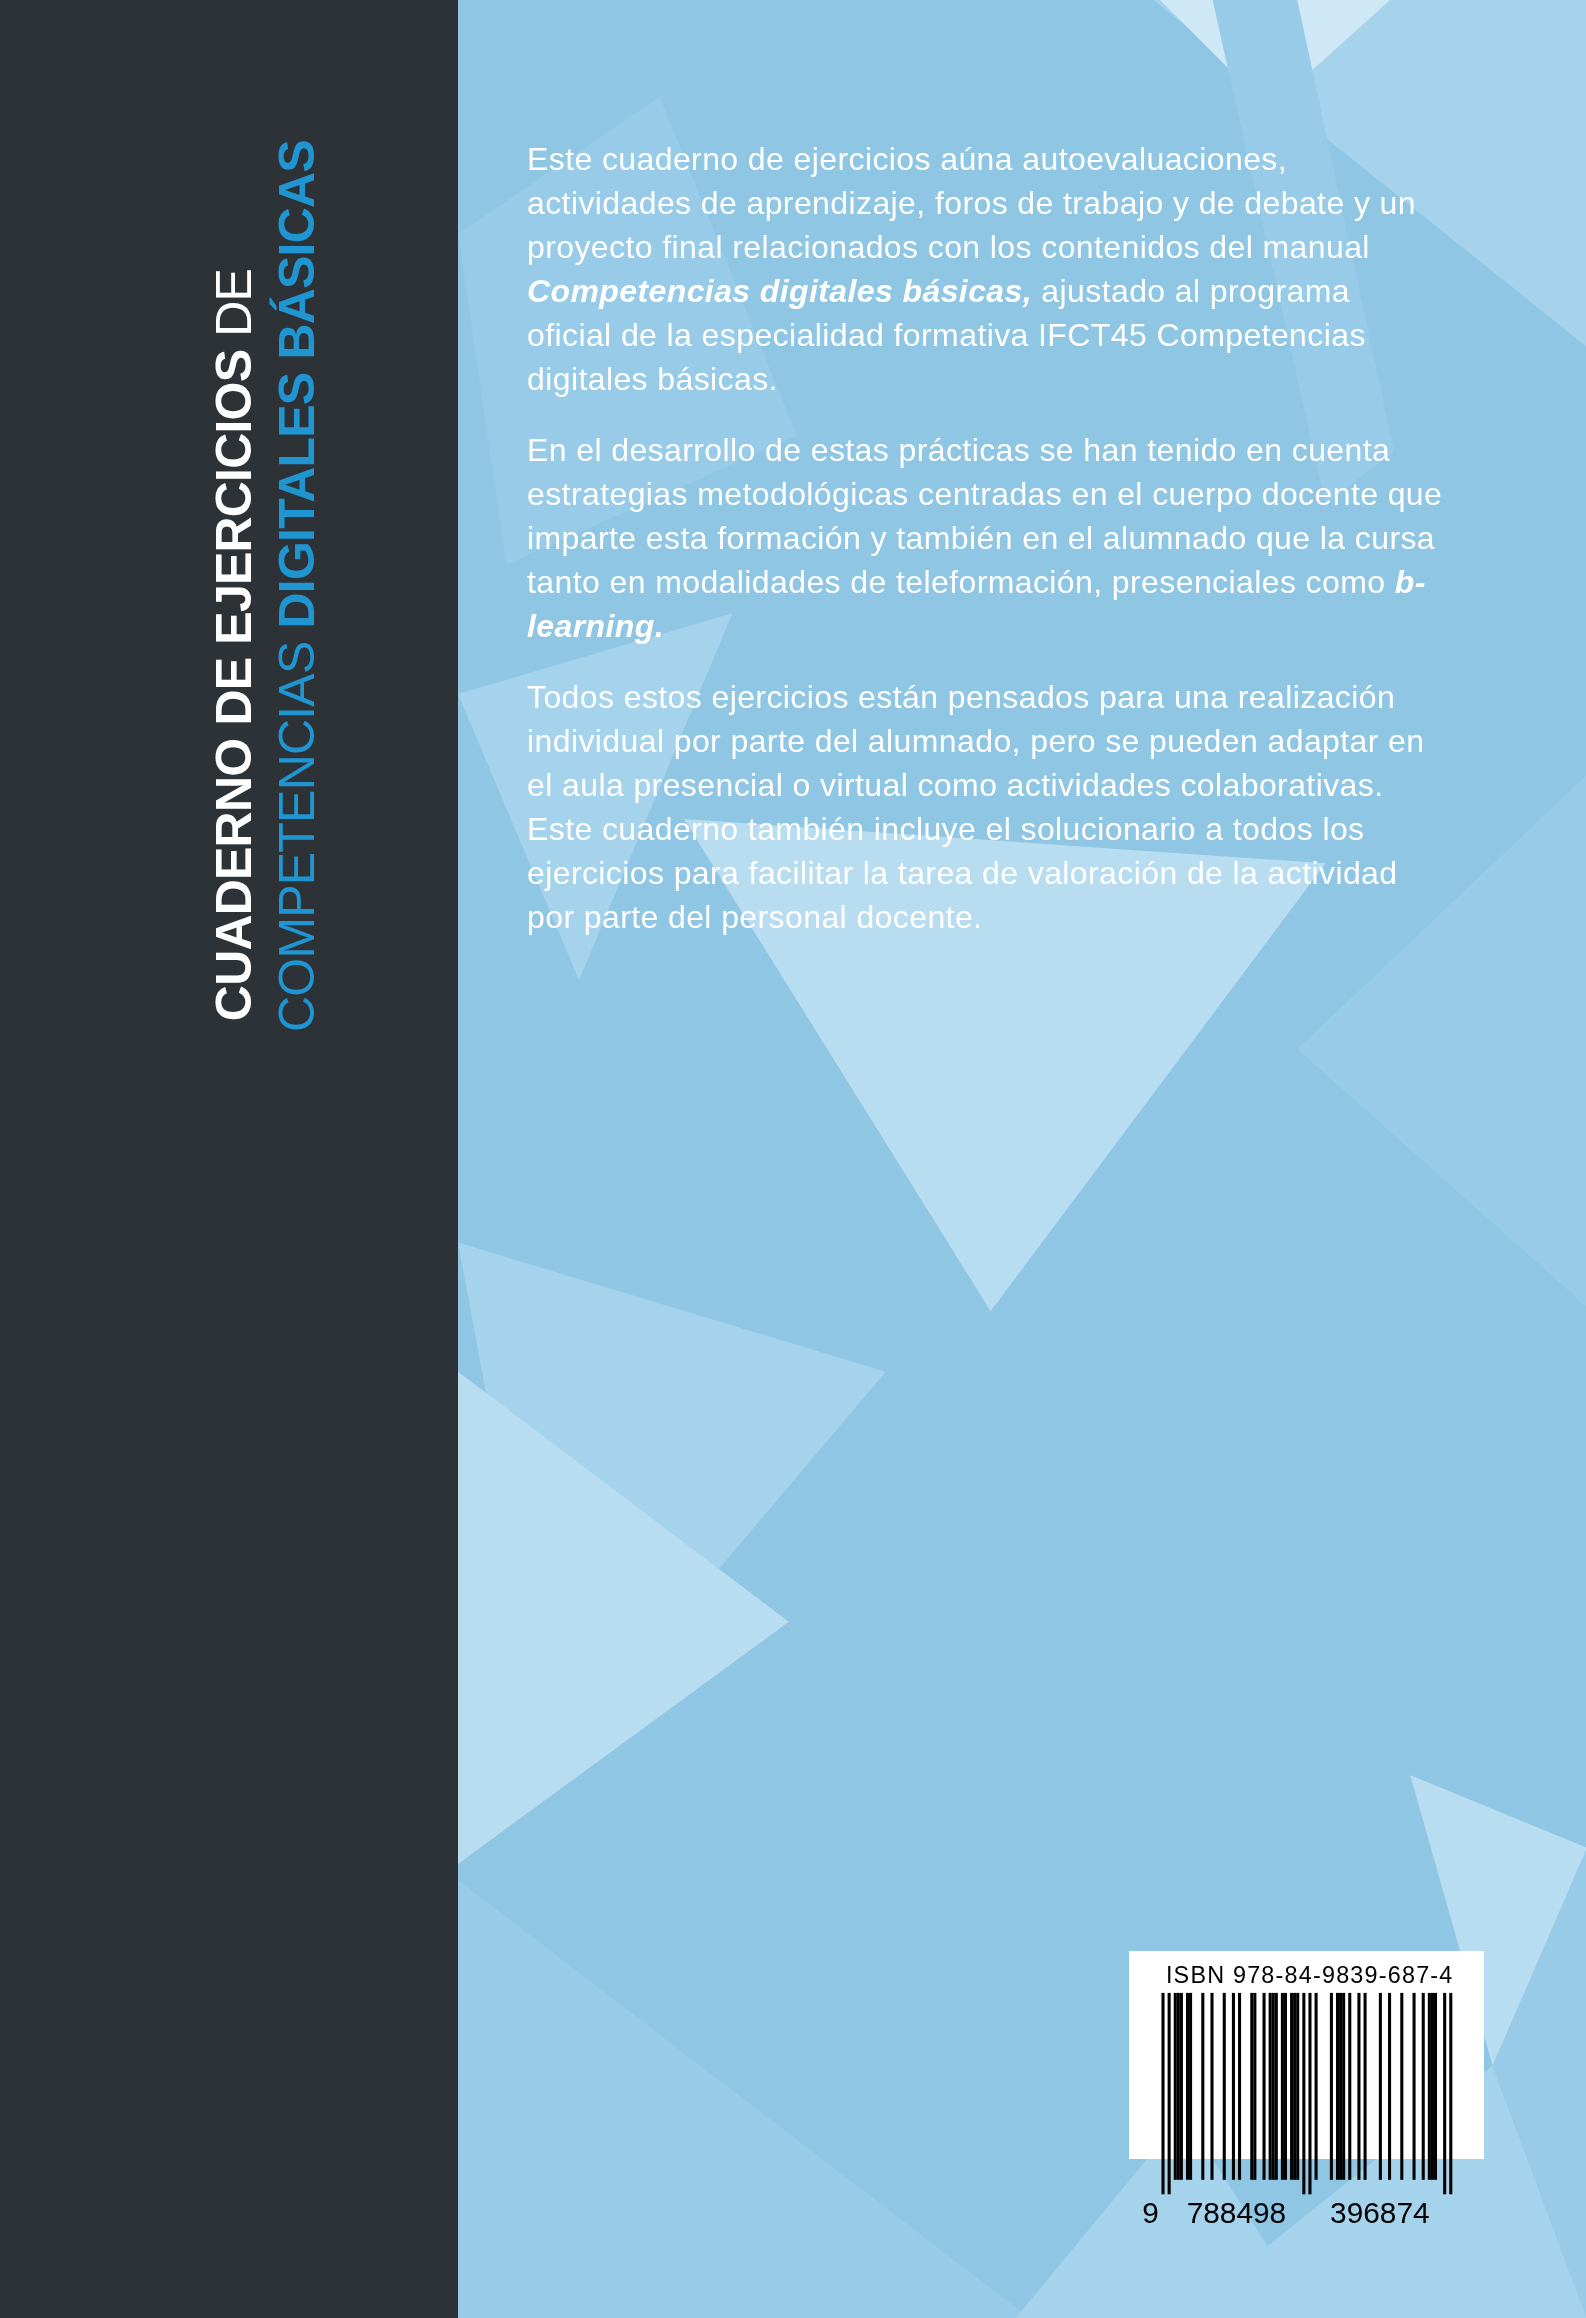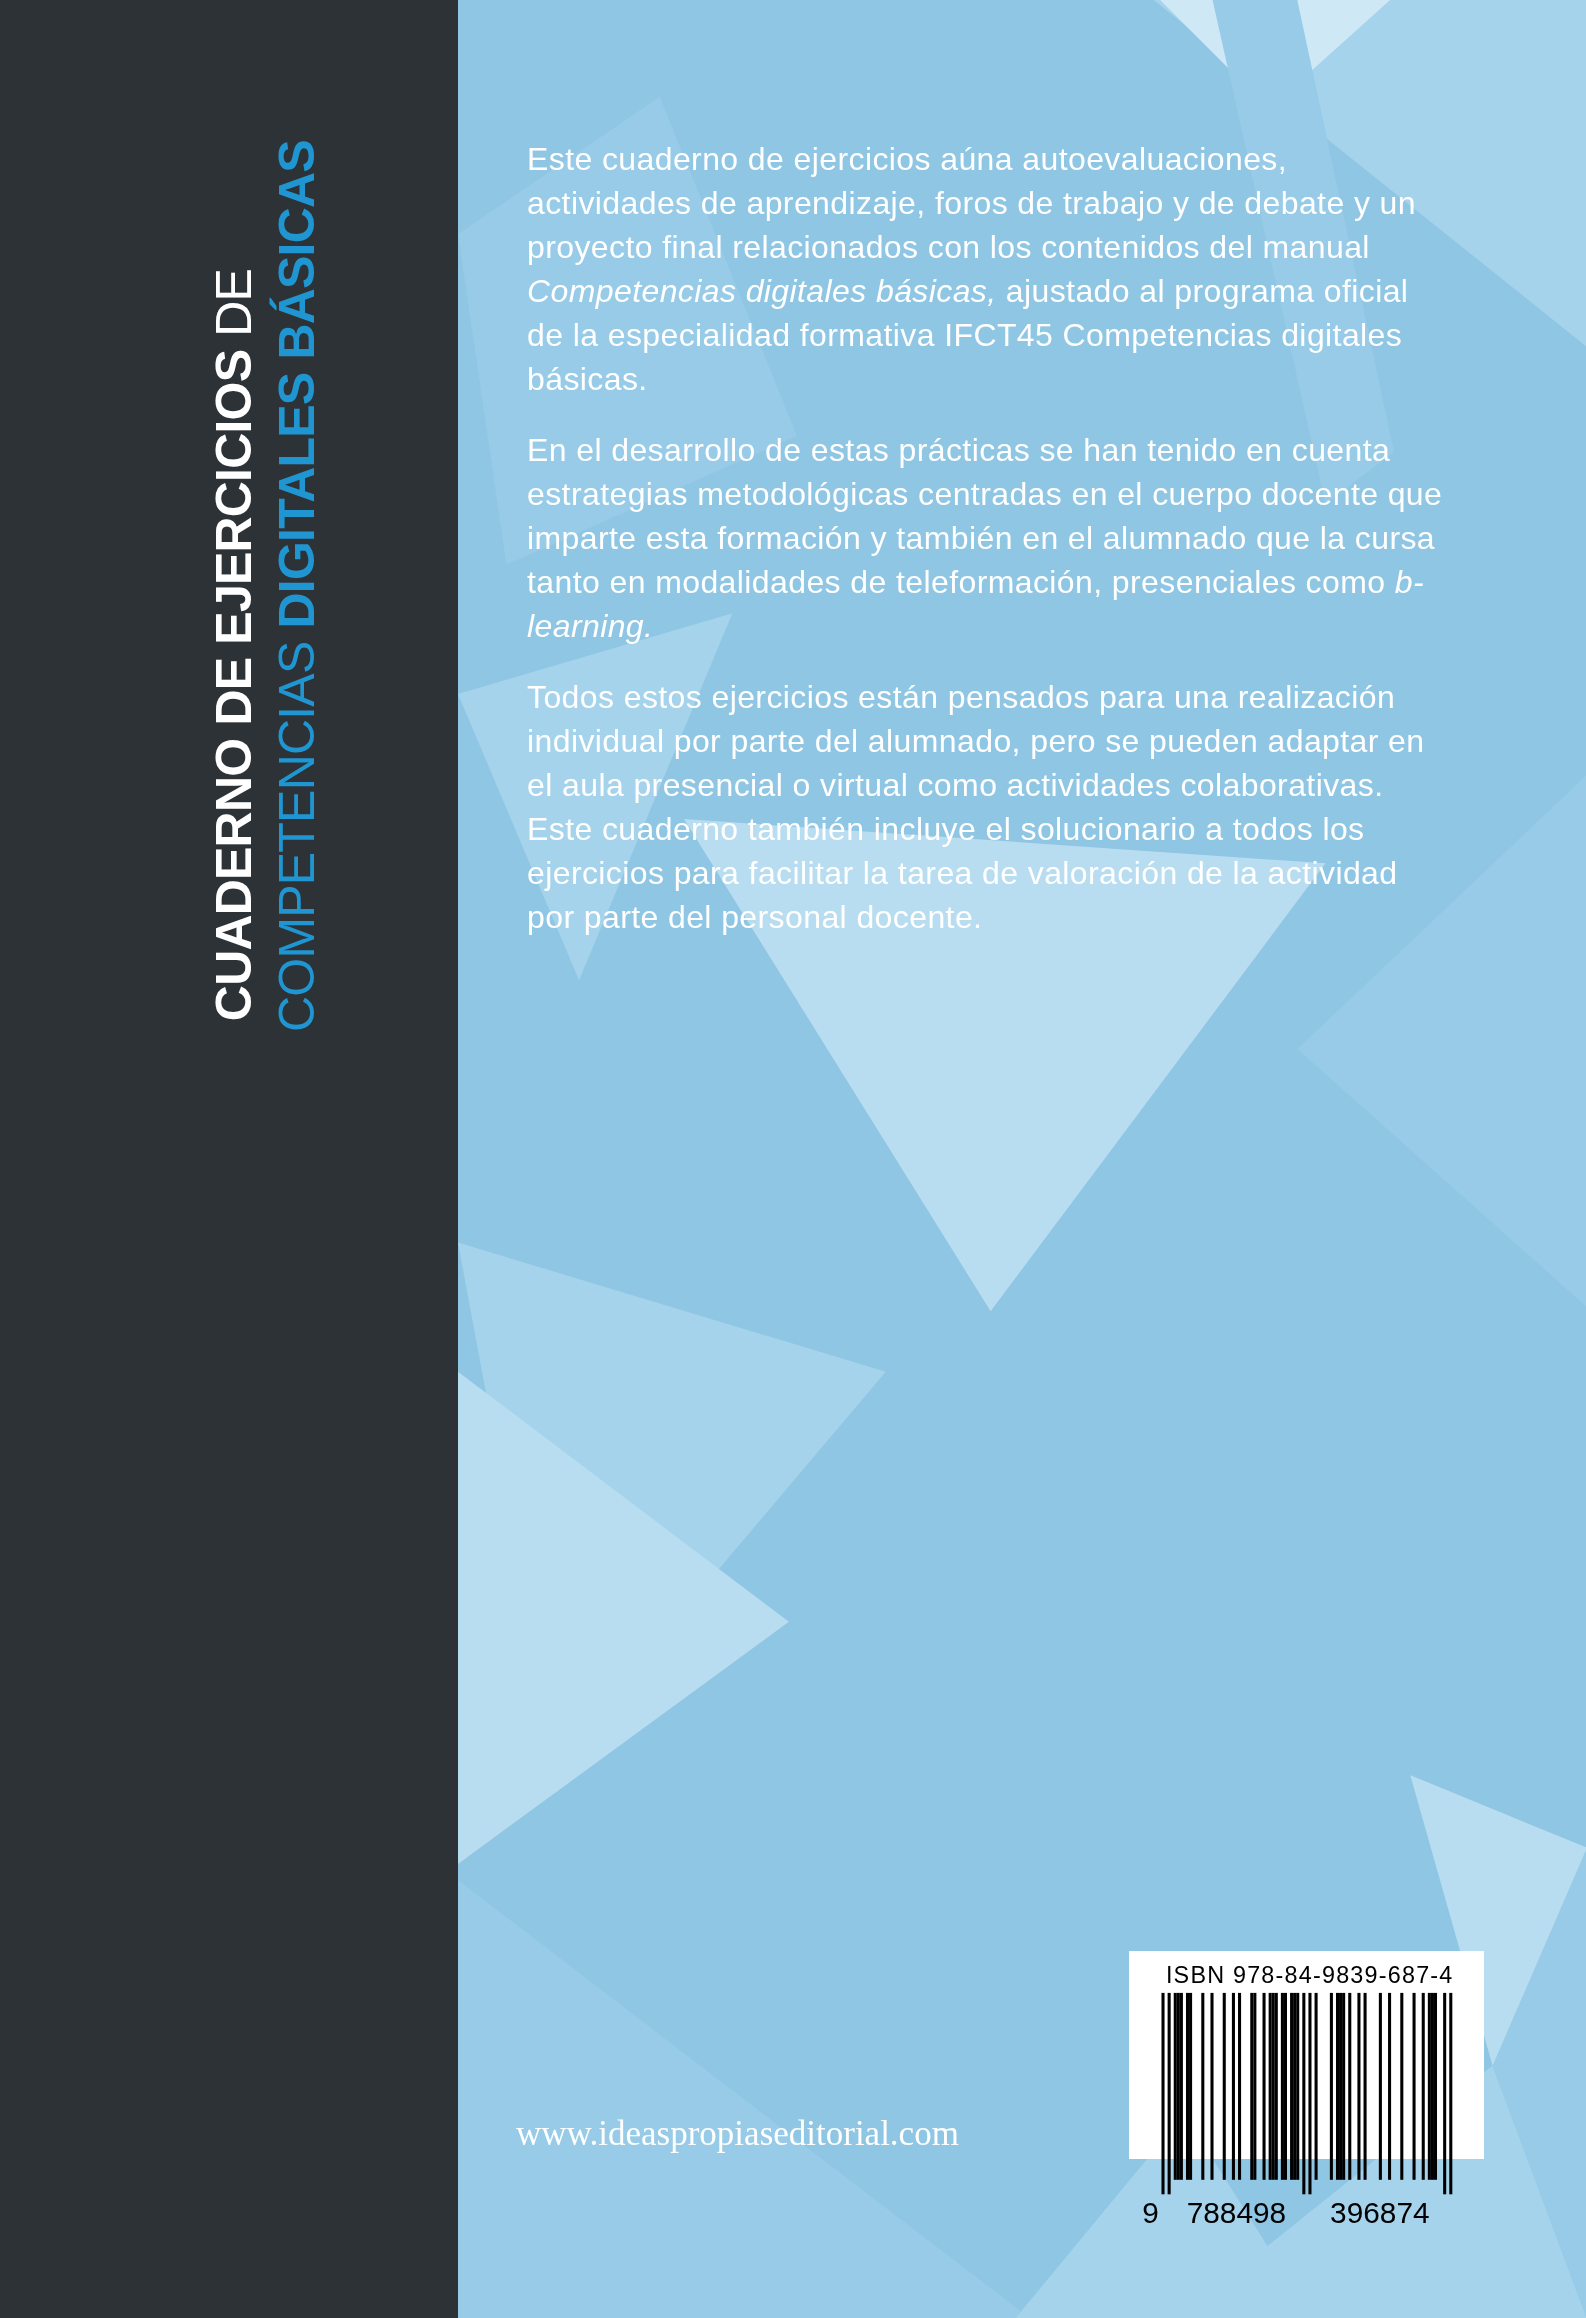--- a/index.html
+++ b/index.html
@@ -41,21 +41,21 @@
   .f3{fill:var(--facet-light-3,#b9ddf0);}
   .f4{fill:var(--facet-light-4,#cfe8f6);}
   
   .blurb{
     position:absolute;left:69px;top:137px;width:916px;
     color:var(--text-white,#ffffff);
     font-size:32px;line-height:44px;letter-spacing:0.4px;
     font-weight:400;
   }
   .blurb p{margin:0 0 27px 0;}
-  .seg-italic{font-style:italic;}
+  .seg-italic{font-style:italic;font-weight:bold;}
   
   .website{
     position:absolute;left:58px;top:2114px;
     font-family:"Liberation Serif",serif;
     font-size:35px;line-height:40px;
     color:var(--text-white,#ffffff);
     white-space:nowrap;
   }
   
   .isbn-box{
@@ -105,21 +105,20 @@
       <polygon class="f3" points="1282,2560 1399,2290 1180,2200"></polygon>
       <polygon class="f2" points="690,2874 900,2620 1060,2874"></polygon>
     </svg>
 
     <section class="blurb">
       <p><span class="seg-normal">Este cuaderno de ejercicios aúna autoevaluaciones, actividades de aprendizaje, foros de trabajo y de debate y un proyecto final relacionados con los contenidos del manual </span><span class="seg-italic">Competencias digitales básicas,</span><span class="seg-normal"> ajustado al programa oficial de la especialidad formativa IFCT45 Competencias digitales básicas.</span></p>
       <p><span class="seg-normal">En el desarrollo de estas prácticas se han tenido en cuenta estrategias metodológicas centradas en el cuerpo docente que imparte esta formación y también en el alumnado que la cursa tanto en modalidades de teleformación, presenciales como </span><span class="seg-italic">b-learning.</span></p>
       <p><span class="seg-normal">Todos estos ejercicios están pensados para una realización individual por parte del alumnado, pero se pueden adaptar en el aula presencial o virtual como actividades colaborativas. Este cuaderno también incluye el solucionario a todos los ejercicios para facilitar la tarea de valoración de la actividad por parte del personal docente.</span></p>
     </section>
 
-    <div class="website">www.ideaspropiaseditorial.com</div>
 
     <div class="isbn-box">
       <svg viewBox="0 0 440 355" aria-hidden="true">
         <text class="isbn-label" x="224" y="40" text-anchor="middle">ISBN 978-84-9839-687-4</text>
         <g id="barcode-bars">
             <rect x="40.0" y="52" width="3.8" height="250"></rect>
             <rect x="47.6" y="52" width="3.8" height="250"></rect>
             <rect x="55.2" y="52" width="3.8" height="232"></rect>
             <rect x="59.0" y="52" width="3.8" height="232"></rect>
             <rect x="62.8" y="52" width="3.8" height="232"></rect>

